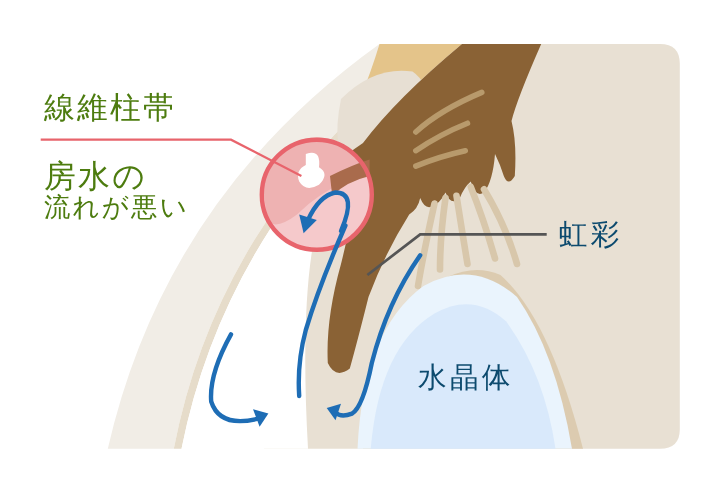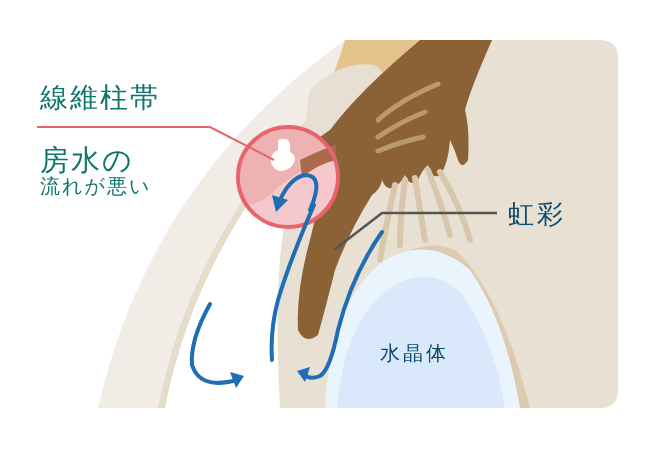--- a/index.html
+++ b/index.html
@@ -1,26 +1,26 @@
 <!DOCTYPE html>
 <html><head>
 <meta charset="utf-8">
 <style>
   html, body { margin: 0; padding: 0; background: #ffffff; }
   body { width: 650px; height: 450px; position: relative; overflow: hidden;
          font-family: "DejaVu Sans", sans-serif; }
   #diagram { position: absolute; left: 0; top: 0; width: 650px; height: 450px; }
   .label { position: absolute; white-space: nowrap; line-height: 1; }
-  .label-pink { color: #0f766e; }
+  .label-pink { color: #4d7c0f; }
   .label-dark { color: #0c4a6e; }
   #title-zonule { left: 40px; top: 84px; font-size: 28px; letter-spacing: 2px; }
   #note-1 { left: 40px; top: 146px; font-size: 29px; letter-spacing: 2px; }
-  #note-2 { left: 40px; top: 176px; font-size: 20px; letter-spacing: 2px; }
+  #note-2 { left: 40px; top: 176px; font-size: 24px; letter-spacing: 2px; }
   #label-iris { left: 508px; top: 201px; font-size: 26px; letter-spacing: 3px; }
-  #label-lens { left: 380px; top: 343px; font-size: 20px; letter-spacing: 3px; }
+  #label-lens { left: 380px; top: 331px; font-size: 26px; letter-spacing: 3px; }
 </style>
 </head>
 <body>
 
 <svg id="diagram" width="650" height="450" viewBox="0 0 650 450" xmlns="http://www.w3.org/2000/svg">
 
   <path d="M 345 40 L 600 40 Q 618 40 618 58 L 618 168 L 618 165 L 618 165 L 618 165 L 618 165 L 618 165 L 618 165 L 618 165 L 618 165 L 618 165 L 618 330 Q 618 408 600 408 Q 590 408 560 408 L 560 408 Q 618 408 618 390 L 618 390 Z" fill="none"></path>
   <path d="M 345 40 L 600 40 Q 618 40 618 58 L 618 390 Q 618 408 600 408 L 240 408 L 260 300 L 300 160 Z" fill="#e8e0d3"></path>
 
   <path d="M 98 408 Q 150 180 345 40 L 395 40 Q 200 190 158 408 Z" fill="#f1ede6"></path>

